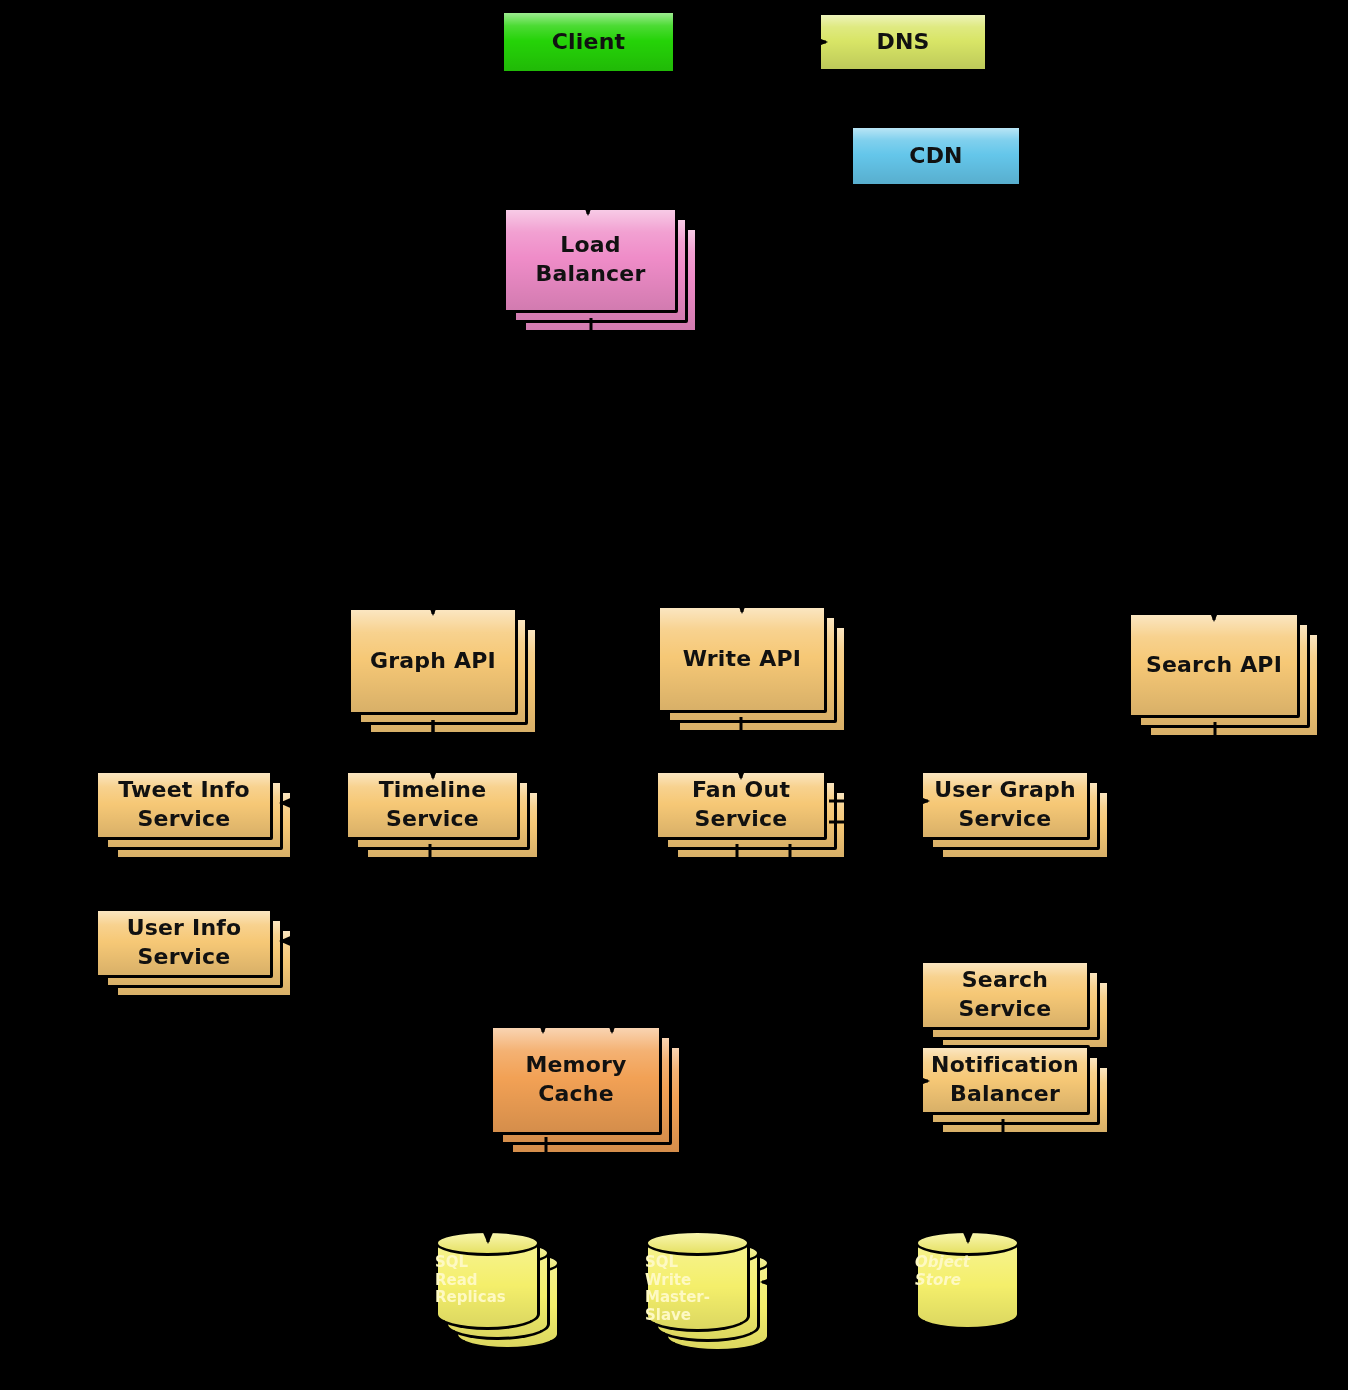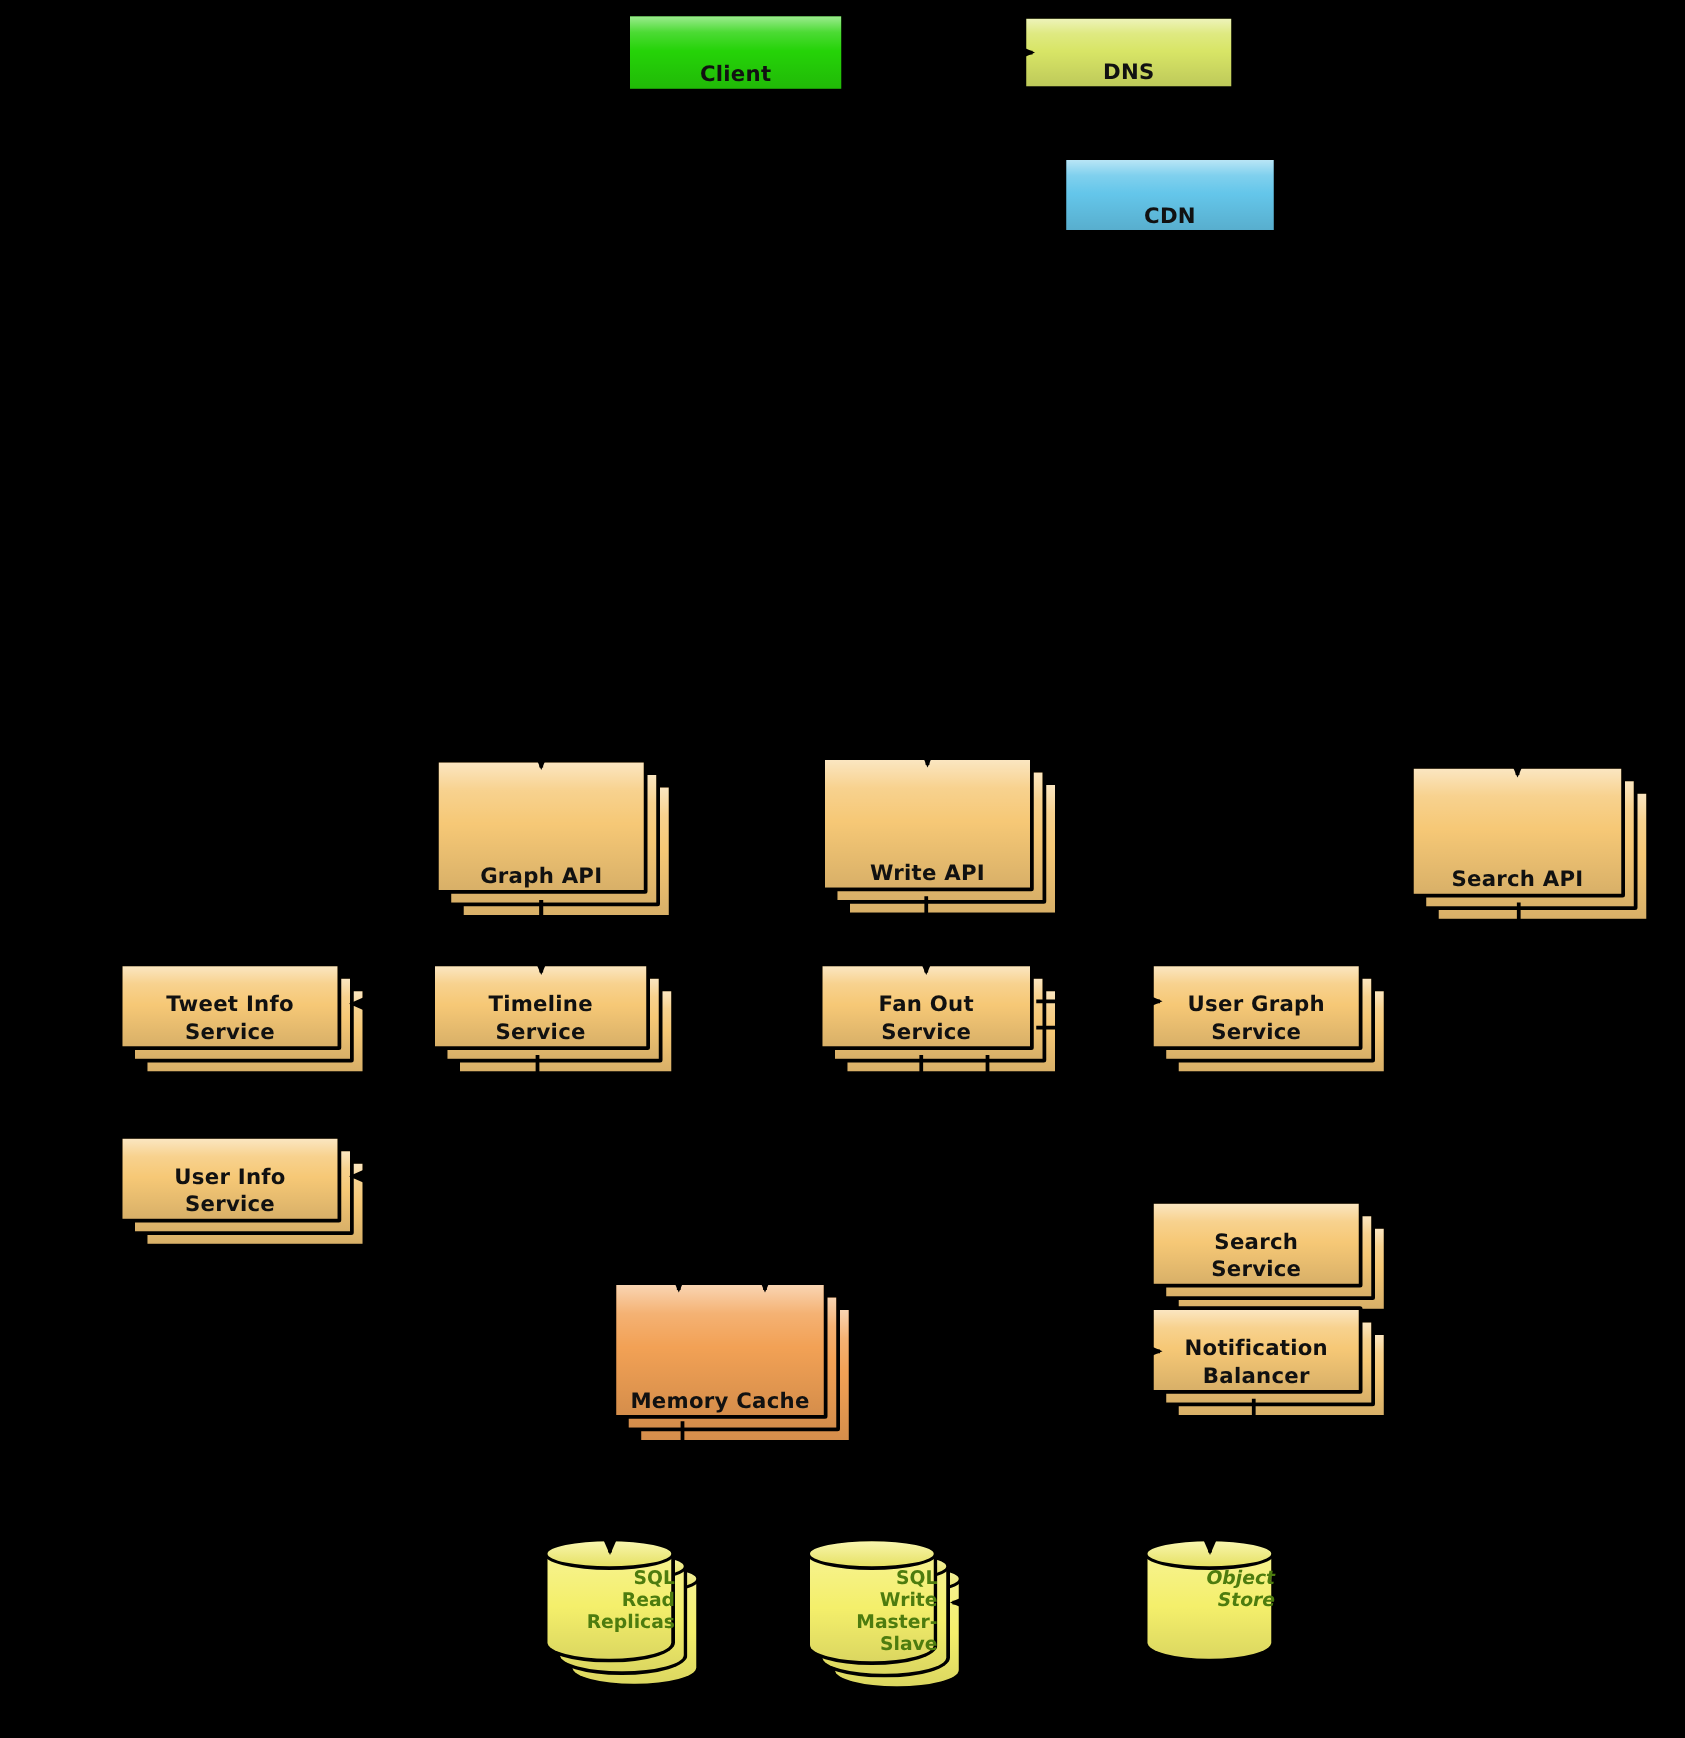--- a/index.html
+++ b/index.html
@@ -19,22 +19,22 @@
     background-image:linear-gradient(180deg,
       rgba(255,255,255,.55) 0%,
       rgba(255,255,255,.18) 22%,
       rgba(255,255,255,0) 48%,
       rgba(0,0,0,.12) 100%);
     border:3px solid #000;border-radius:2px;
   }
   .layer.s2{transform:translate(20px,20px);z-index:1;}
   .layer.s1{transform:translate(10px,10px);z-index:2;}
   .layer.face{
-    z-index:3;display:flex;align-items:flex-end;justify-content:center;
-    text-align:center;font-weight:bold;font-size:17px;line-height:1.3;
+    z-index:3;display:flex;align-items:center;justify-content:center;
+    text-align:center;font-weight:bold;font-size:22px;line-height:1.3;
     color:#111;white-space:pre-line;letter-spacing:.2px;
   }
   
   .cyl-layer{position:absolute;inset:0;}
   .cyl-layer.s2{transform:translate(20px,20px);z-index:1;}
   .cyl-layer.s1{transform:translate(10px,10px);z-index:2;}
   .cyl-layer.cface{z-index:3;}
   .cyl-layer .c-body{
     position:absolute;left:0;right:0;top:13px;bottom:0;box-sizing:border-box;
     background-color:var(--c);
@@ -48,40 +48,45 @@
   }
   .cyl-layer .c-top{
     position:absolute;left:0;right:0;top:0;height:26px;box-sizing:border-box;
     background-color:var(--c);
     background-image:linear-gradient(180deg,rgba(255,255,255,.45),rgba(0,0,0,.06));
     border:3px solid #000;border-radius:50%;
     z-index:2;
   }
   .cyl-label{
     position:absolute;left:0;right:0;top:24px;z-index:3;
-    text-align:right;font-weight:bold;font-size:15px;line-height:1.18;
-    color:#4d7c0f;white-space:pre-line;
+    text-align:left;font-weight:bold;font-size:15px;line-height:1.18;
+    color:#fef9c3;white-space:pre-line;
   }
   #edges{
     position:absolute;left:0;top:0;z-index:10;pointer-events:none;
   }
   #edges polyline{fill:none;stroke:#000;stroke-width:3;}
 </style>
 </head>
 <body>
 
 <div id="diagram">
     <div class="node" style="left: 501px; top: 10px; width: 175px; height: 64px; --c: #25D308;">
       <div class="layer face"><span>Client</span></div>
     </div>
     <div class="node" style="left: 818px; top: 12px; width: 170px; height: 60px; --c: #D8E566;">
       <div class="layer face"><span>DNS</span></div>
     </div>
     <div class="node" style="left: 850px; top: 125px; width: 172px; height: 62px; --c: #64C6EA;">
       <div class="layer face"><span>CDN</span></div>
+    </div>
+    <div class="node" style="left: 503px; top: 207px; width: 175px; height: 106px; --c: #EF8CC8;">
+      <div class="layer s2"></div>
+      <div class="layer s1"></div>
+      <div class="layer face"><span>Load Balancer</span></div>
     </div>
     <div class="node" style="left: 348px; top: 607px; width: 170px; height: 108px; --c: #F6C876;">
       <div class="layer s2"></div>
       <div class="layer s1"></div>
       <div class="layer face"><span>Graph API</span></div>
     </div>
     <div class="node" style="left: 657px; top: 605px; width: 170px; height: 108px; --c: #F6C876;">
       <div class="layer s2"></div>
       <div class="layer s1"></div>
       <div class="layer face"><span>Write API</span></div>

